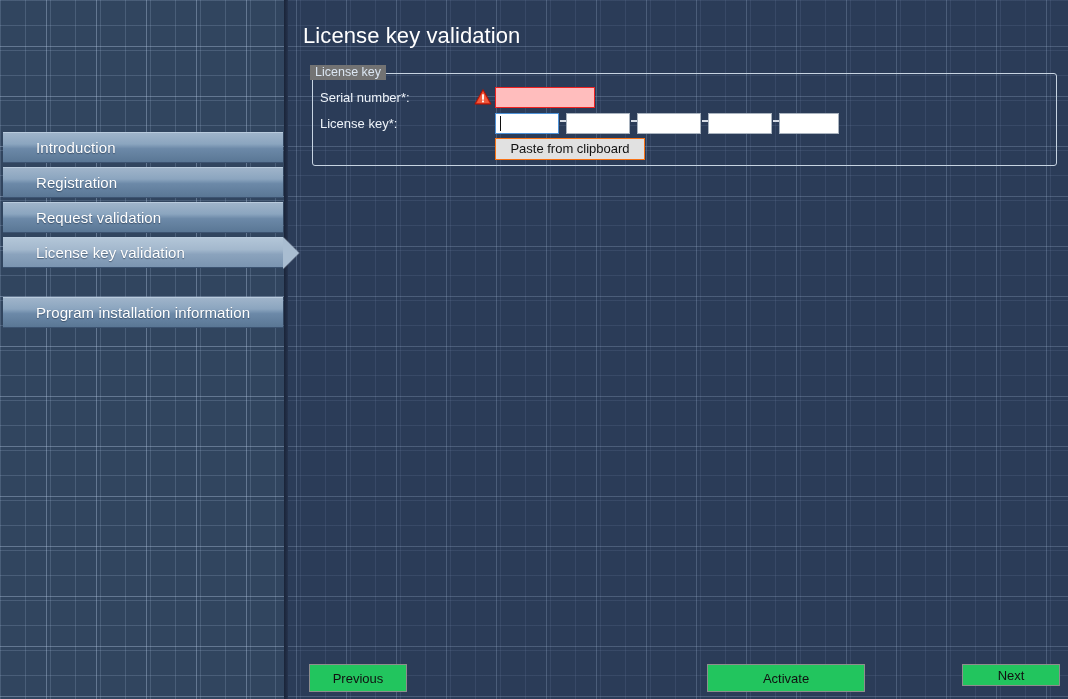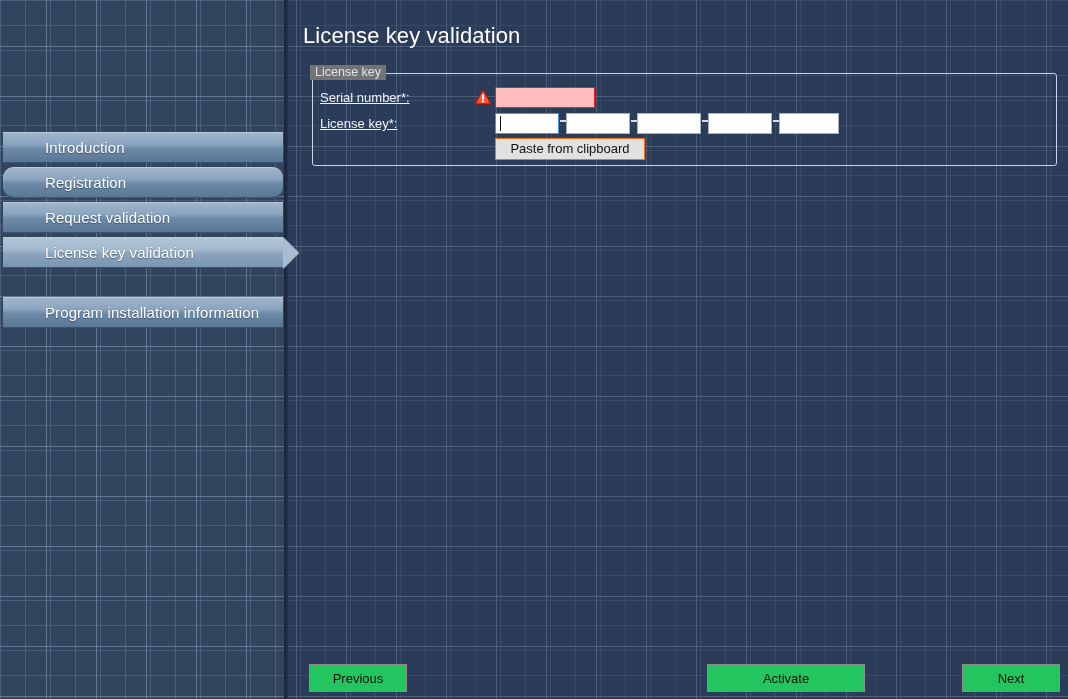--- a/index.html
+++ b/index.html
@@ -89,21 +89,21 @@
     border-top: 1px solid #b9cbdd;
     border-bottom: 1px solid #3c5371;
     box-sizing: border-box;
     display: flex;
     align-items: center;
     cursor: default;
   }
   .nav-item .nav-label {
     color: #ffffff;
     font-size: 15px;
-    padding-left: 42px;
+    padding-left: 33px;
     letter-spacing: 0.1px;
     text-shadow: 0 1px 1px rgba(30,45,65,0.55);
     white-space: nowrap;
     text-align: center;
   }
   .nav-item.active {
     background: linear-gradient(to bottom, #b3c6d8 0%, #a3b8cd 40%, #8ba3bd 56%, #7b95b1 100%);
   }
   .nav-item.active .nav-arrow {
     position: absolute;
@@ -156,21 +156,20 @@
     width: 66px;
     height: 12px;
     background-color: #2b3c58;
   }
 
   .field-label {
     position: absolute;
     color: #eef3f9;
     font-size: 13px;
     white-space: nowrap;
-    text-decoration: underline;
   }
   #label-serial { left: 320px; top: 90px; }
   #label-license { left: 320px; top: 116px; }
 
   .warn-icon {
     position: absolute;
     left: 474px;
     top: 88px;
     width: 18px;
     height: 18px;
@@ -252,37 +251,37 @@
     font-family: "Liberation Sans", sans-serif;
     font-size: 13px;
     text-align: center;
     cursor: default;
     display: flex;
     align-items: center;
     justify-content: center;
   }
   #btn-previous { left: 309px; top: 664px; width: 98px; height: 28px; }
   #btn-activate { left: 707px; top: 664px; width: 158px; height: 28px; }
-  #btn-next     { left: 962px; top: 664px; width: 98px; height: 28px; }
+  #btn-next     { left: 962px; top: 664px; width: 98px; height: 22px; }
 </style>
 </head>
 <body>
 
 <div id="app">
 
   <div class="grid-main"></div>
 
   <div class="sidebar"></div>
   <div class="sidebar-divider"></div>
 
   <div class="nav-item" id="nav-0" style="top:132px;">
     <span class="nav-label">Introduction</span>
   </div>
 
-  <div class="nav-item" id="nav-1" style="top:167px;border-radius:11px;">
+  <div class="nav-item" id="nav-1" style="top:167px;">
     <span class="nav-label">Registration</span>
   </div>
 
   <div class="nav-item" id="nav-2" style="top:202px;">
     <span class="nav-label">Request validation</span>
   </div>
 
   <div class="nav-item active" id="nav-3" style="top:237px;">
     <span class="nav-label">License key validation</span>
     <span class="nav-arrow"></span>

